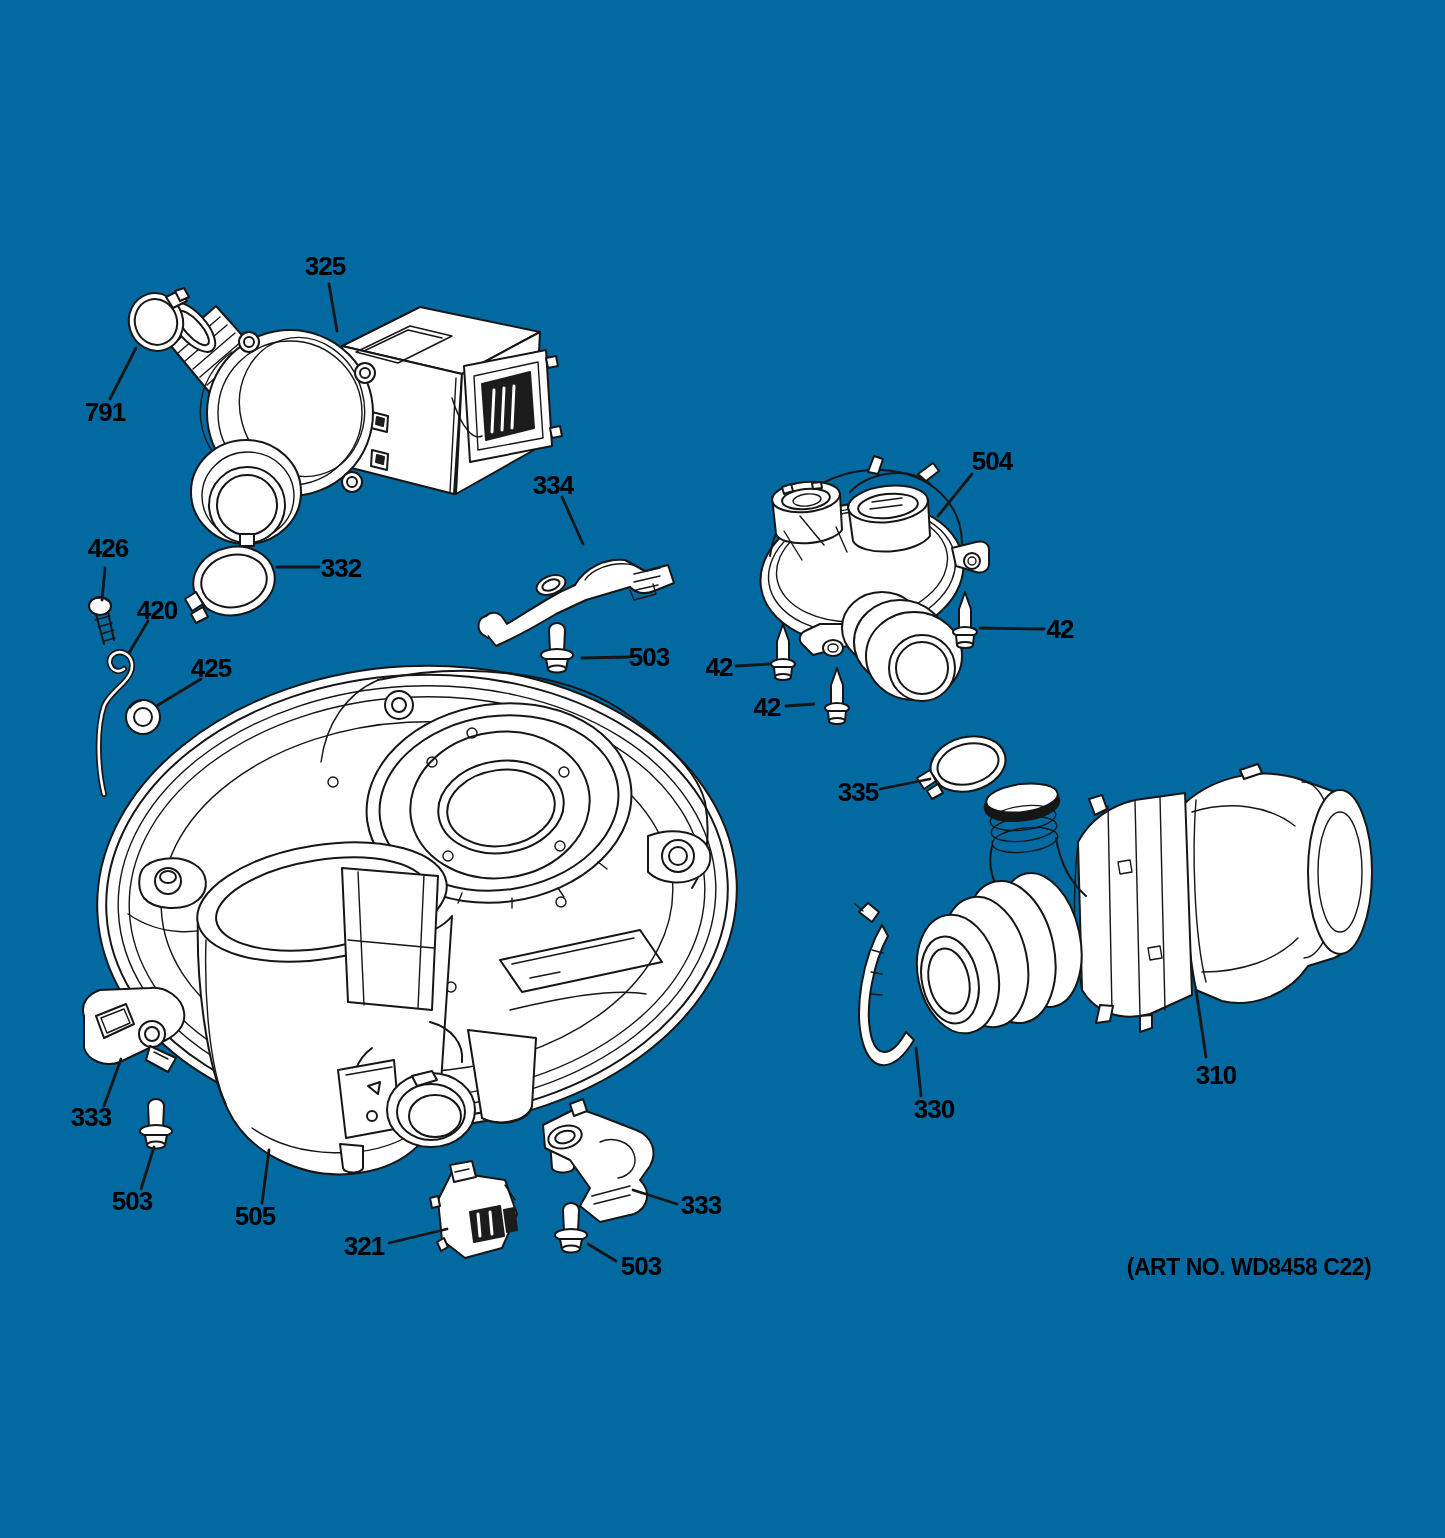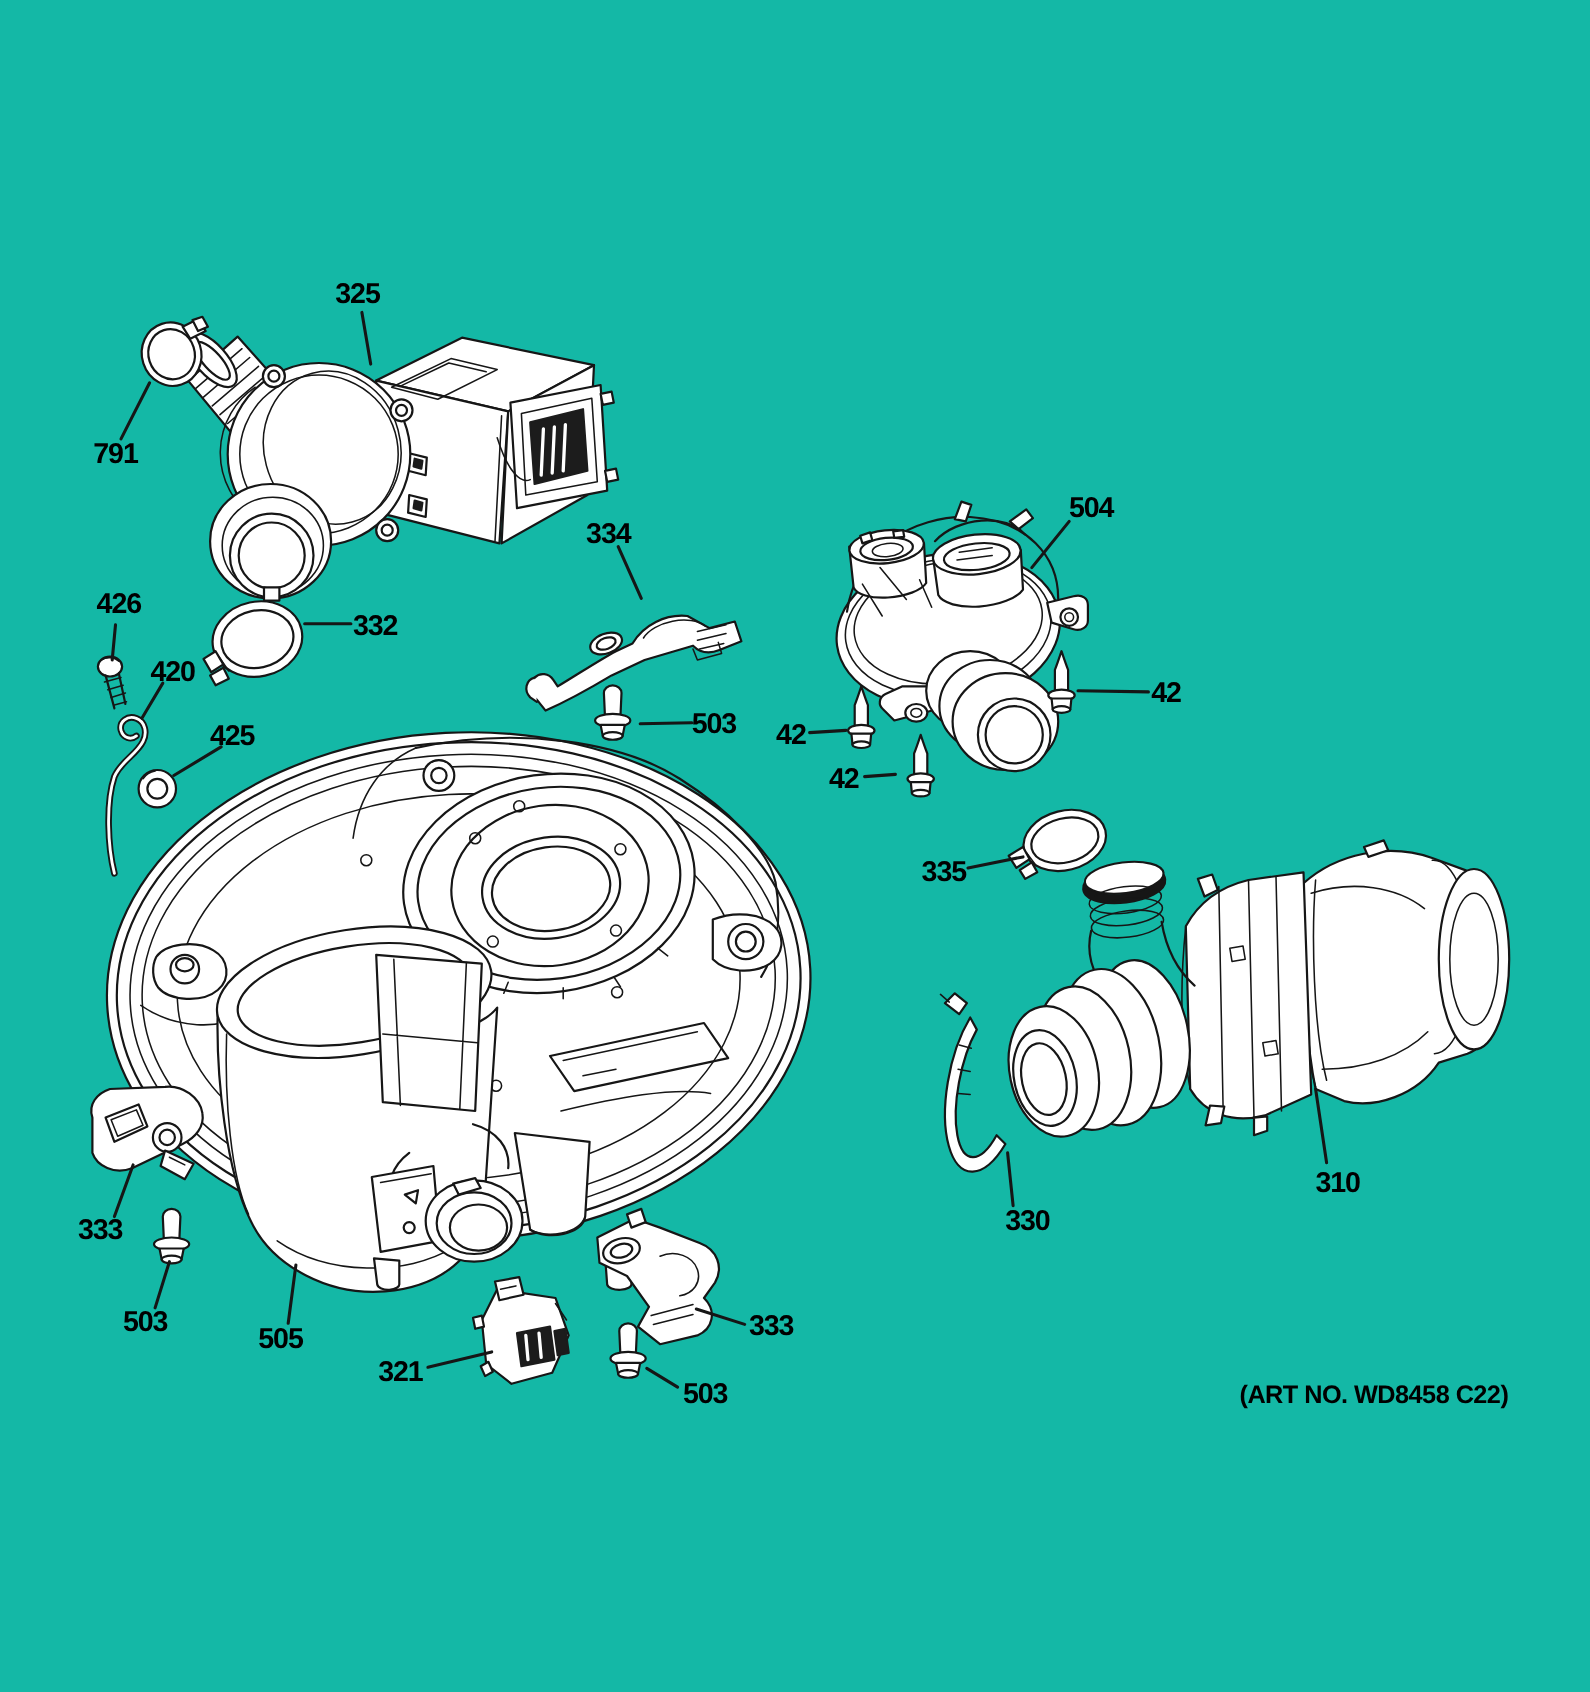--- a/index.html
+++ b/index.html
@@ -1,16 +1,16 @@
 <!DOCTYPE html>
 <html><head>
 <meta charset="utf-8">
 <style>
   html,body{margin:0;padding:0;background:#ffffff;}
-  .stage{position:relative;width:1445px;height:1538px;background:#14b8a6;overflow:hidden;
+  .stage{position:relative;width:1445px;height:1538px;background:#0369a1;overflow:hidden;
          font-family:"Liberation Sans",sans-serif;}
   svg{position:absolute;left:0;top:0;display:block;}
   
   #diagram path, #diagram ellipse, #diagram circle, #diagram line, #diagram rect, #diagram polyline{
     stroke:#161616;stroke-width:2;fill:none;stroke-linecap:round;stroke-linejoin:round;}
   #diagram .w{fill:#ffffff;}
   #diagram .dk{fill:#1c1c1c;stroke:#1c1c1c;}
   #diagram .wl{stroke:#ffffff;stroke-width:3;}
   #diagram .thin{stroke-width:1.4;}
   #diagram .rod{stroke-width:6;}

